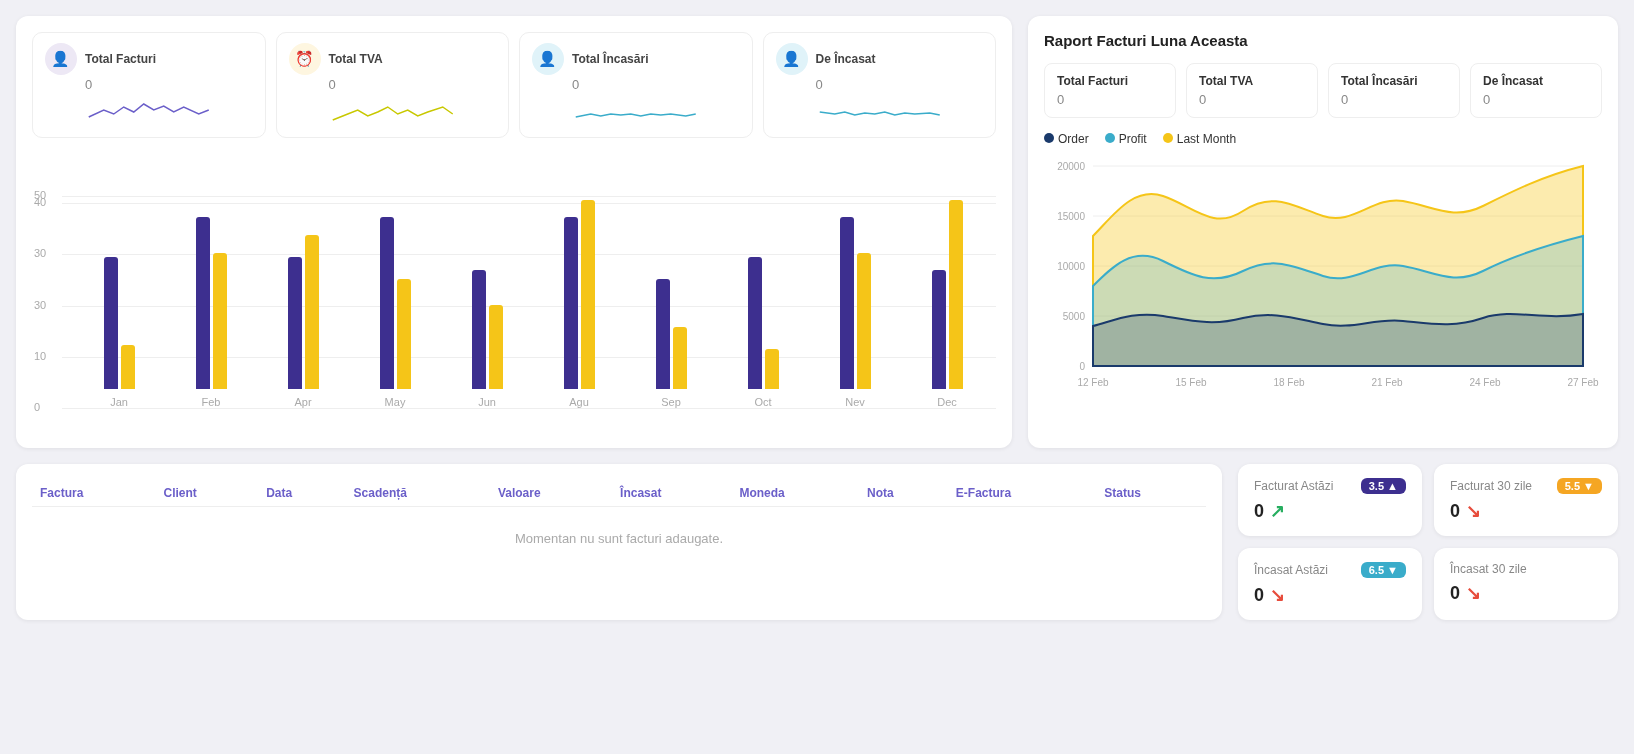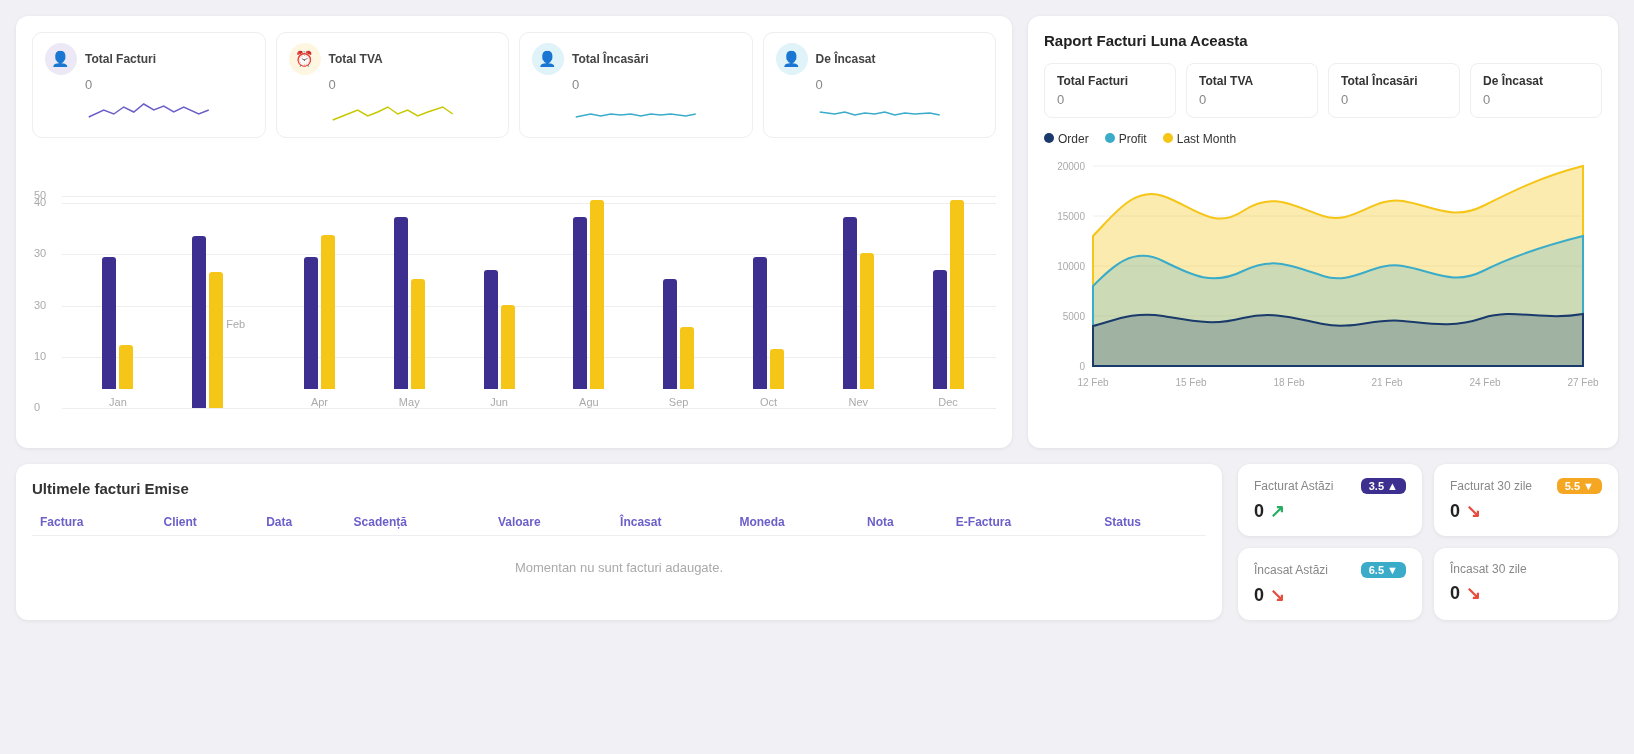--- a/index.html
+++ b/index.html
@@ -332,21 +332,21 @@
           </div>
         </div>
         <div class="bars-container" style="position: absolute; inset: 0px 4px 24px 42px; display: flex; align-items: flex-end; justify-content: space-around;">
           <div class="bar-group" style="display: flex; flex-direction: column; align-items: center;">
             <div class="bar-pair">
               <div class="bar bar-purple" style="height: 132px;"></div>
               <div class="bar bar-yellow" style="height: 44px;"></div>
             </div>
             <div class="bar-label">Jan</div>
           </div>
-          <div class="bar-group" style="display: flex; flex-direction: row; align-items: center;">
+          <div class="bar-group" style="display: flex; flex-direction: column; align-items: center;">
             <div class="bar-pair">
               <div class="bar bar-purple" style="height: 171.6px;"></div>
               <div class="bar bar-yellow" style="height: 136.4px;"></div>
             </div>
             <div class="bar-label">Feb</div>
           </div>
           <div class="bar-group" style="display: flex; flex-direction: column; align-items: center;">
             <div class="bar-pair">
               <div class="bar bar-purple" style="height: 132px;"></div>
               <div class="bar bar-yellow" style="height: 154px;"></div>
@@ -461,21 +461,20 @@
         <text x="334" y="230" text-anchor="middle" font-size="10" fill="#aaa">21 Feb</text>
         <text x="432" y="230" text-anchor="middle" font-size="10" fill="#aaa">24 Feb</text>
         <text x="530" y="230" text-anchor="middle" font-size="10" fill="#aaa">27 Feb</text>
       </svg>
     </div>
   </div>
 </div>
 
 <div class="bottom-row">
   <div class="card invoices-table-card">
-    <div class="table-title">Ultimele facturi Emise</div>
     <div class="table-wrapper">
       <table>
         <thead>
           <tr>
 
           <th>Factura</th>
               <th>Client</th>
               <th>Data</th>
               <th>Scadență</th>
               <th>Valoare</th>

